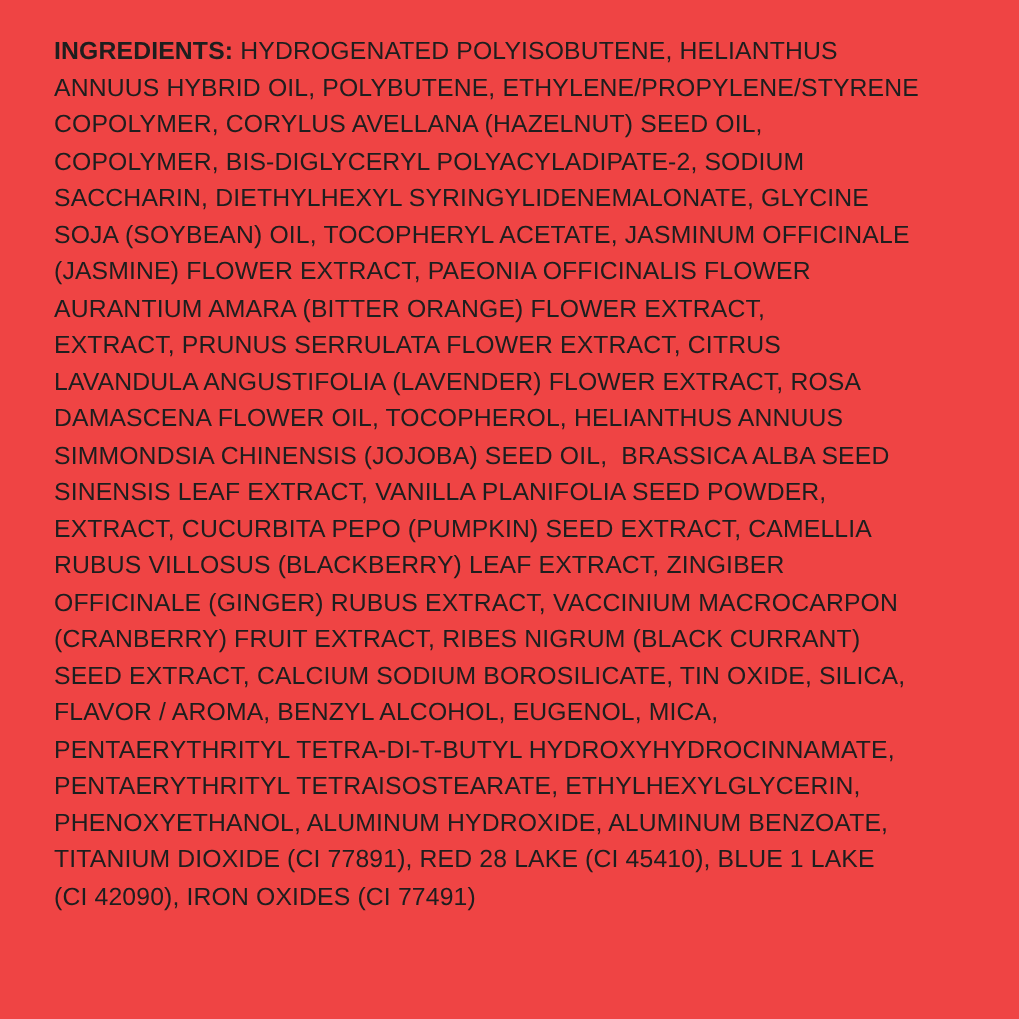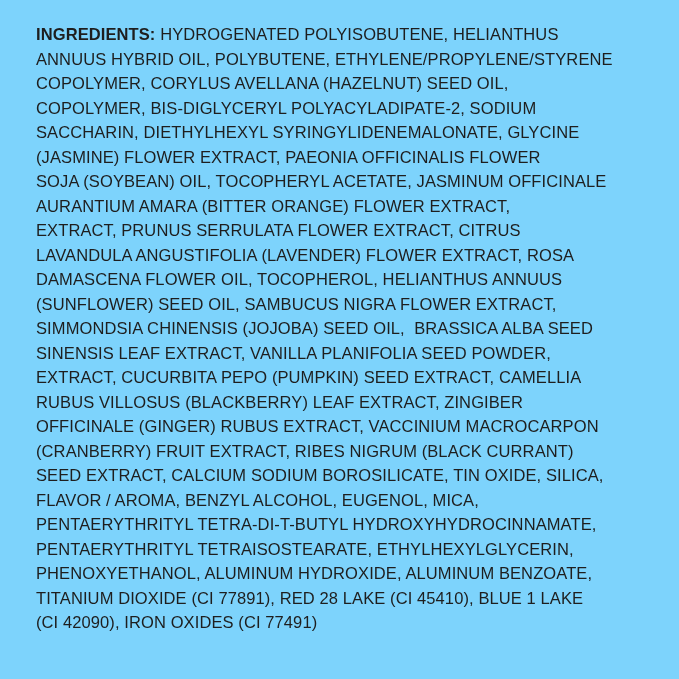--- a/index.html
+++ b/index.html
@@ -11,21 +11,21 @@
     width: 679px;
     height: 679px;
     overflow: hidden;
     font-family: "Liberation Sans", sans-serif;
   }
   .label-block {
     box-sizing: border-box;
     width: 679px;
     height: 679px;
     padding: 22px 26px 0 36px;
-    background: #7dd3fc;
+    background: #ef4444;
   }
   .ingredients-lines {
     font-size: 16.5px;
     line-height: 24.5px;
     color: #1e1e1e;
     letter-spacing: 0.1px;
   }
   .ingredient-line {
     white-space: pre;
   }
@@ -36,27 +36,26 @@
 </head>
 <body>
 
 <div class="label-block">
   <div class="ingredients-lines" id="lines-container">
       <div class="ingredient-line"><span class="ingredients-label">INGREDIENTS:</span> HYDROGENATED POLYISOBUTENE, HELIANTHUS</div>
       <div class="ingredient-line">ANNUUS HYBRID OIL, POLYBUTENE, ETHYLENE/PROPYLENE/STYRENE</div>
       <div class="ingredient-line">COPOLYMER, CORYLUS AVELLANA (HAZELNUT) SEED OIL,</div>
       <div class="ingredient-line">COPOLYMER, BIS-DIGLYCERYL POLYACYLADIPATE-2, SODIUM</div>
       <div class="ingredient-line">SACCHARIN, DIETHYLHEXYL SYRINGYLIDENEMALONATE, GLYCINE</div>
+      <div class="ingredient-line">SOJA (SOYBEAN) OIL, TOCOPHERYL ACETATE, JASMINUM OFFICINALE</div>
       <div class="ingredient-line">(JASMINE) FLOWER EXTRACT, PAEONIA OFFICINALIS FLOWER</div>
-      <div class="ingredient-line">SOJA (SOYBEAN) OIL, TOCOPHERYL ACETATE, JASMINUM OFFICINALE</div>
       <div class="ingredient-line">AURANTIUM AMARA (BITTER ORANGE) FLOWER EXTRACT,</div>
       <div class="ingredient-line">EXTRACT, PRUNUS SERRULATA FLOWER EXTRACT, CITRUS</div>
       <div class="ingredient-line">LAVANDULA ANGUSTIFOLIA (LAVENDER) FLOWER EXTRACT, ROSA</div>
       <div class="ingredient-line">DAMASCENA FLOWER OIL, TOCOPHEROL, HELIANTHUS ANNUUS</div>
-      <div class="ingredient-line">(SUNFLOWER) SEED OIL, SAMBUCUS NIGRA FLOWER EXTRACT,</div>
       <div class="ingredient-line">SIMMONDSIA CHINENSIS (JOJOBA) SEED OIL,  BRASSICA ALBA SEED</div>
       <div class="ingredient-line">SINENSIS LEAF EXTRACT, VANILLA PLANIFOLIA SEED POWDER,</div>
       <div class="ingredient-line">EXTRACT, CUCURBITA PEPO (PUMPKIN) SEED EXTRACT, CAMELLIA</div>
       <div class="ingredient-line">RUBUS VILLOSUS (BLACKBERRY) LEAF EXTRACT, ZINGIBER</div>
       <div class="ingredient-line">OFFICINALE (GINGER) RUBUS EXTRACT, VACCINIUM MACROCARPON</div>
       <div class="ingredient-line">(CRANBERRY) FRUIT EXTRACT, RIBES NIGRUM (BLACK CURRANT)</div>
       <div class="ingredient-line">SEED EXTRACT, CALCIUM SODIUM BOROSILICATE, TIN OXIDE, SILICA,</div>
       <div class="ingredient-line">FLAVOR / AROMA, BENZYL ALCOHOL, EUGENOL, MICA,</div>
       <div class="ingredient-line">PENTAERYTHRITYL TETRA-DI-T-BUTYL HYDROXYHYDROCINNAMATE,</div>
       <div class="ingredient-line">PENTAERYTHRITYL TETRAISOSTEARATE, ETHYLHEXYLGLYCERIN,</div>

